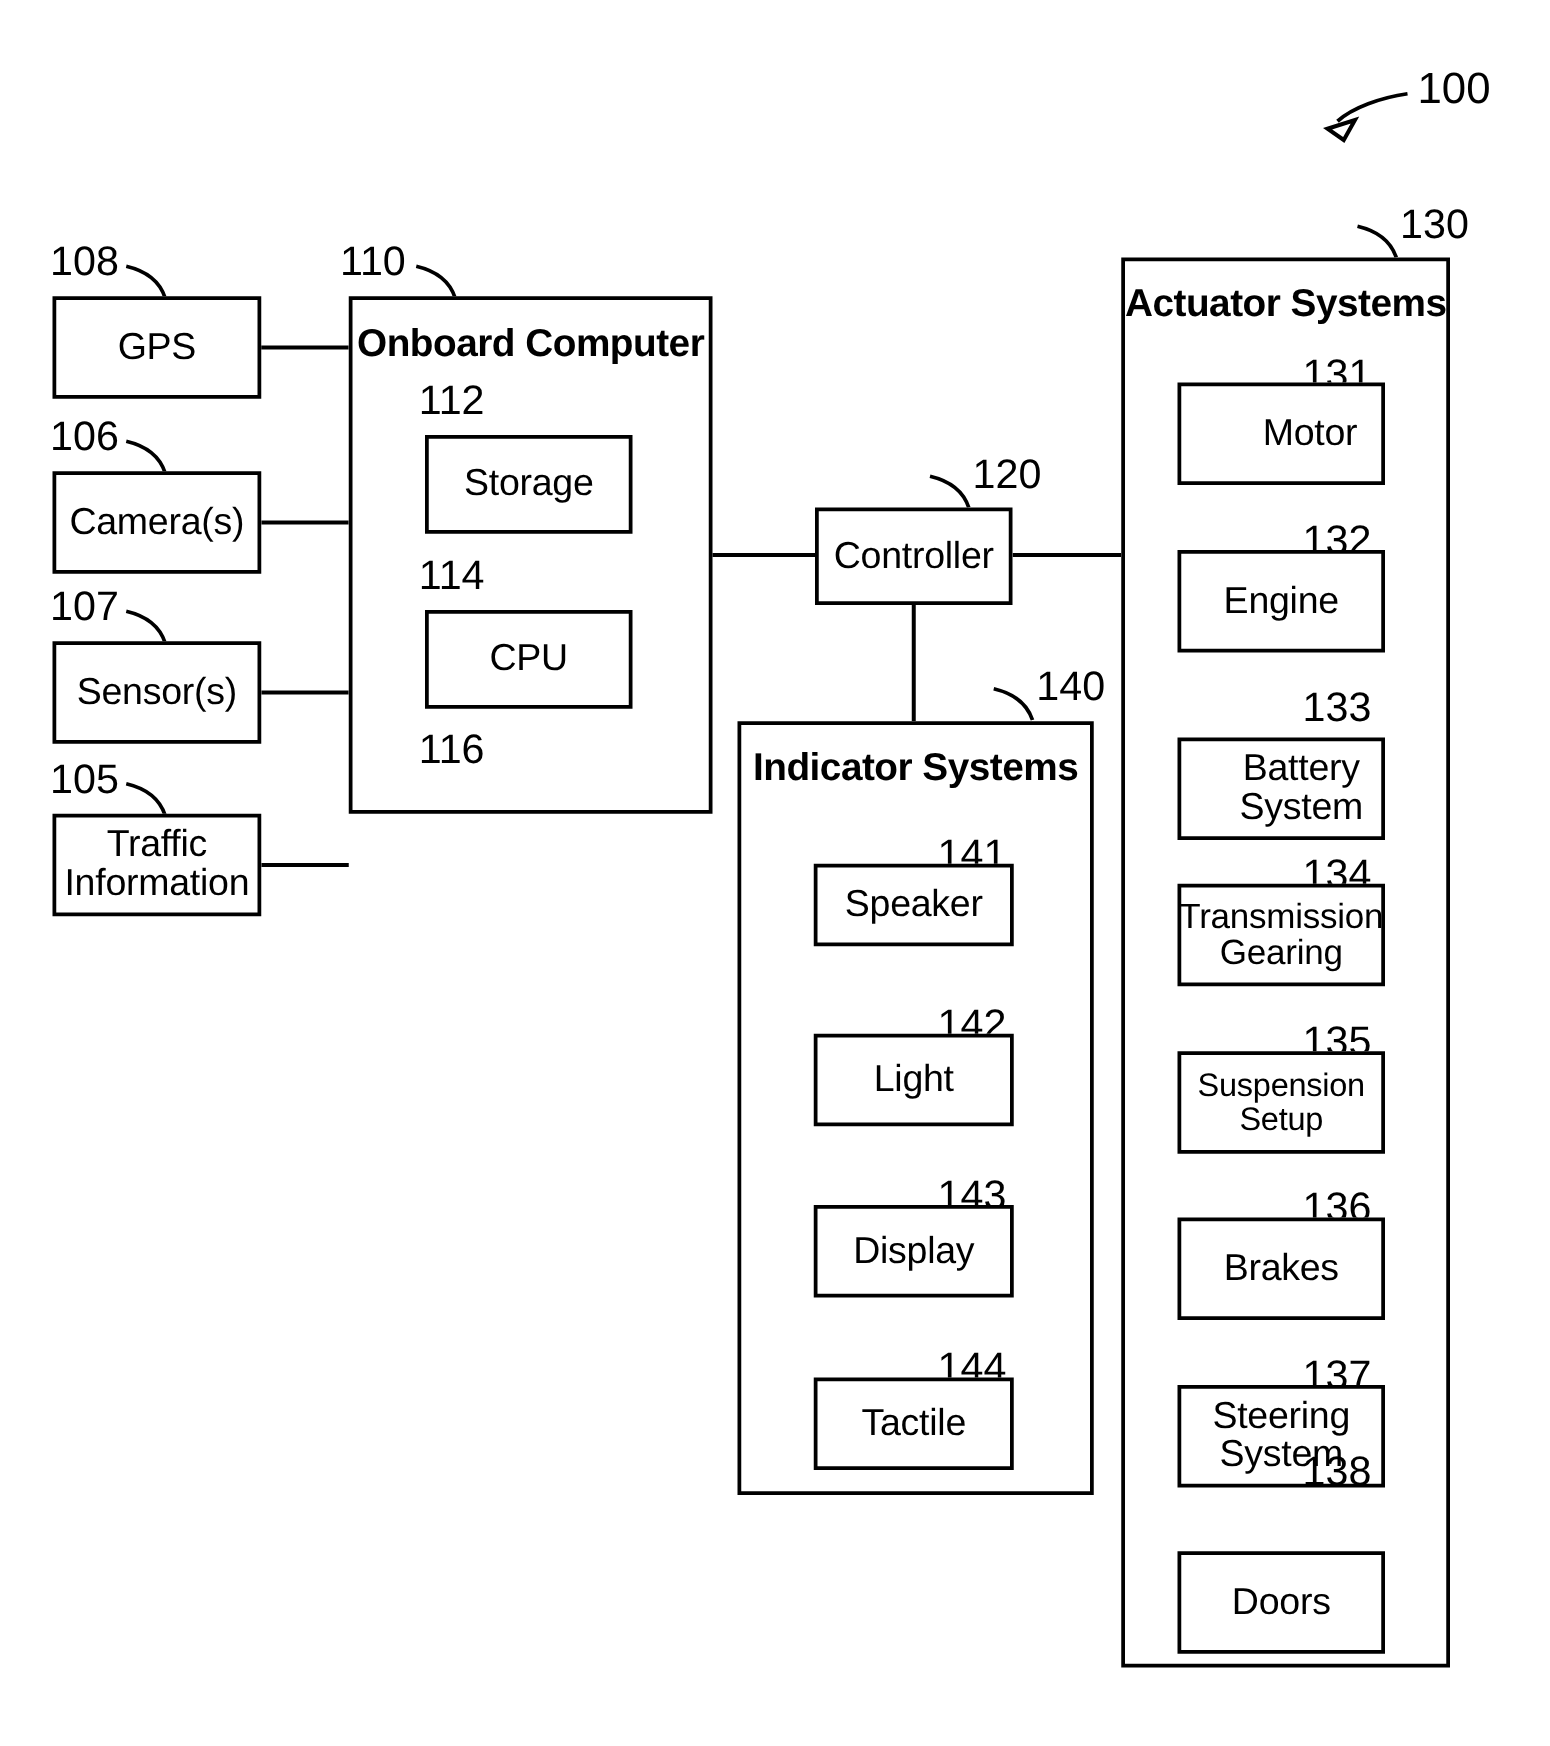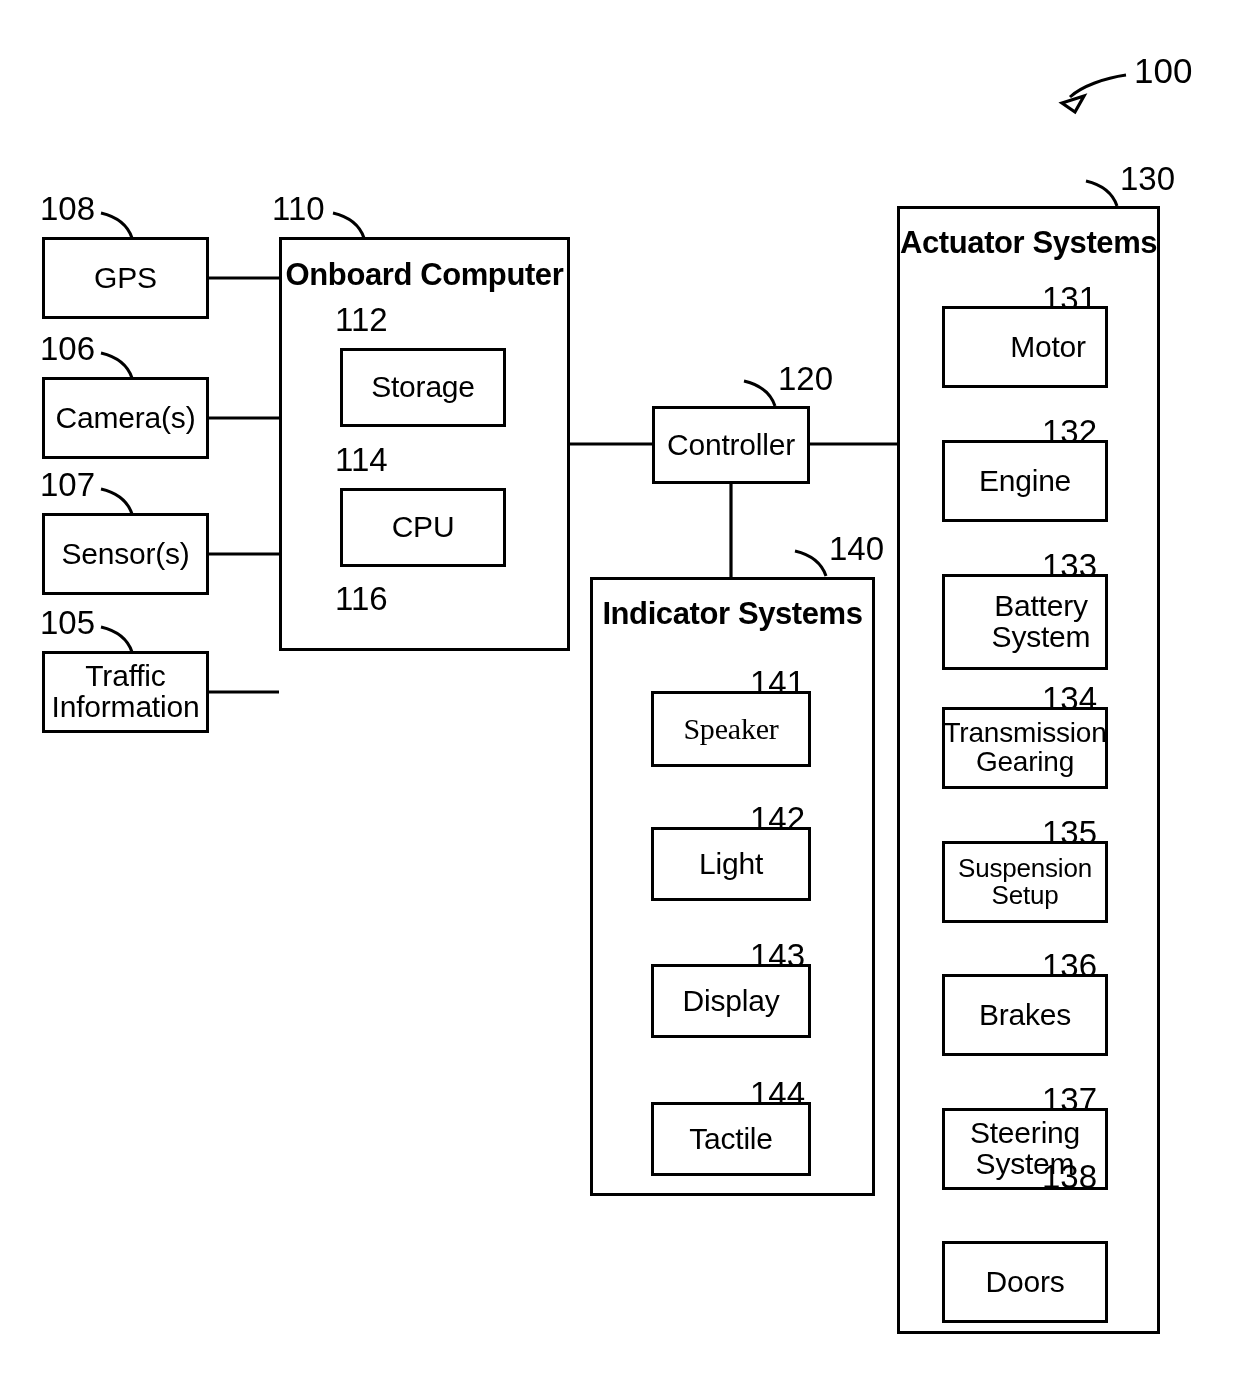--- a/index.html
+++ b/index.html
@@ -192,21 +192,21 @@
   <div class="box" style="left:652px; top:406px; width:158px; height:78px;">
     <span>Controller</span>
   </div>
 
   <div class="ref" style="left:829px; top:532px;">140</div>
   <div class="panel" style="left:590px; top:577px; width:285px; height:619px;">
     <div class="panel-title" style="top:16px;">Indicator Systems</div>
   </div>
 
   <div class="ref" style="left:750px; top:666px;">141</div>
-  <div class="box" style="left:651px; top:691px; width:160px; height:76px;font-family:Liberation Serif, serif;">
+  <div class="box" style="left:651px; top:691px; width:160px; height:66px;">
     <span>Speaker</span>
   </div>
 
   <div class="ref" style="left:750px; top:802px;">142</div>
   <div class="box" style="left:651px; top:827px; width:160px; height:74px;">
     <span>Light</span>
   </div>
 
   <div class="ref" style="left:750px; top:939px;">143</div>
   <div class="box" style="left:651px; top:964px; width:160px; height:74px;">
@@ -227,21 +227,21 @@
   <div class="box" style="left:942px; top:306px; width:166px; height:82px;padding-left:46px;">
     <span>Motor</span>
   </div>
 
   <div class="ref" style="left:1042px; top:415px;">132</div>
   <div class="box" style="left:942px; top:440px; width:166px; height:82px;">
     <span>Engine</span>
   </div>
 
   <div class="ref" style="left:1042px; top:549px;">133</div>
-  <div class="box twoline" style="left:942px; top:574px; width:166px; height:96px;padding-left:32px;">
+  <div class="box twoline" style="left:942px; top:590px; width:166px; height:82px;padding-left:32px;">
     <span>
       <span>Battery</span><br>
       <span>System</span>
     </span>
   </div>
 
   <div class="ref" style="left:1042px; top:682px;">134</div>
   <div class="box twoline" style="left:942px; top:707px; width:166px; height:82px; font-size:28px;">
     <span>
       <span>Transmission</span><br>

